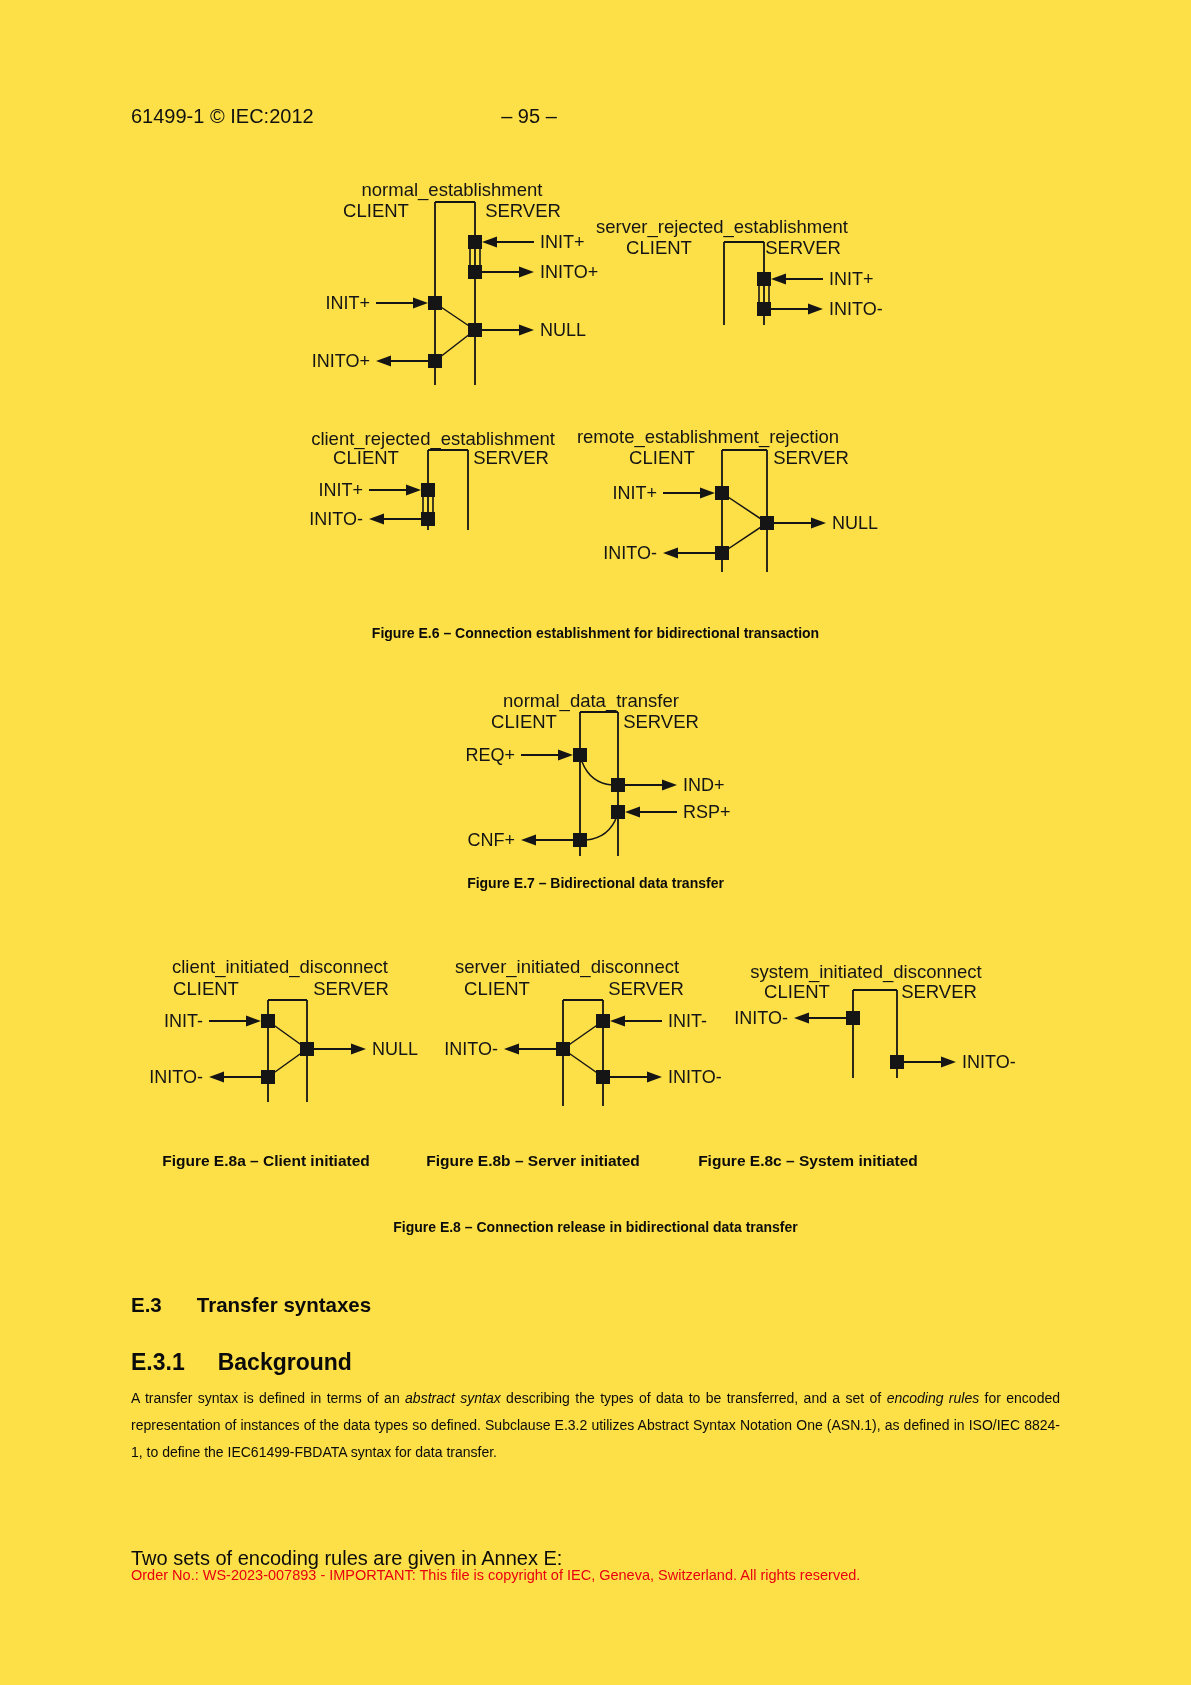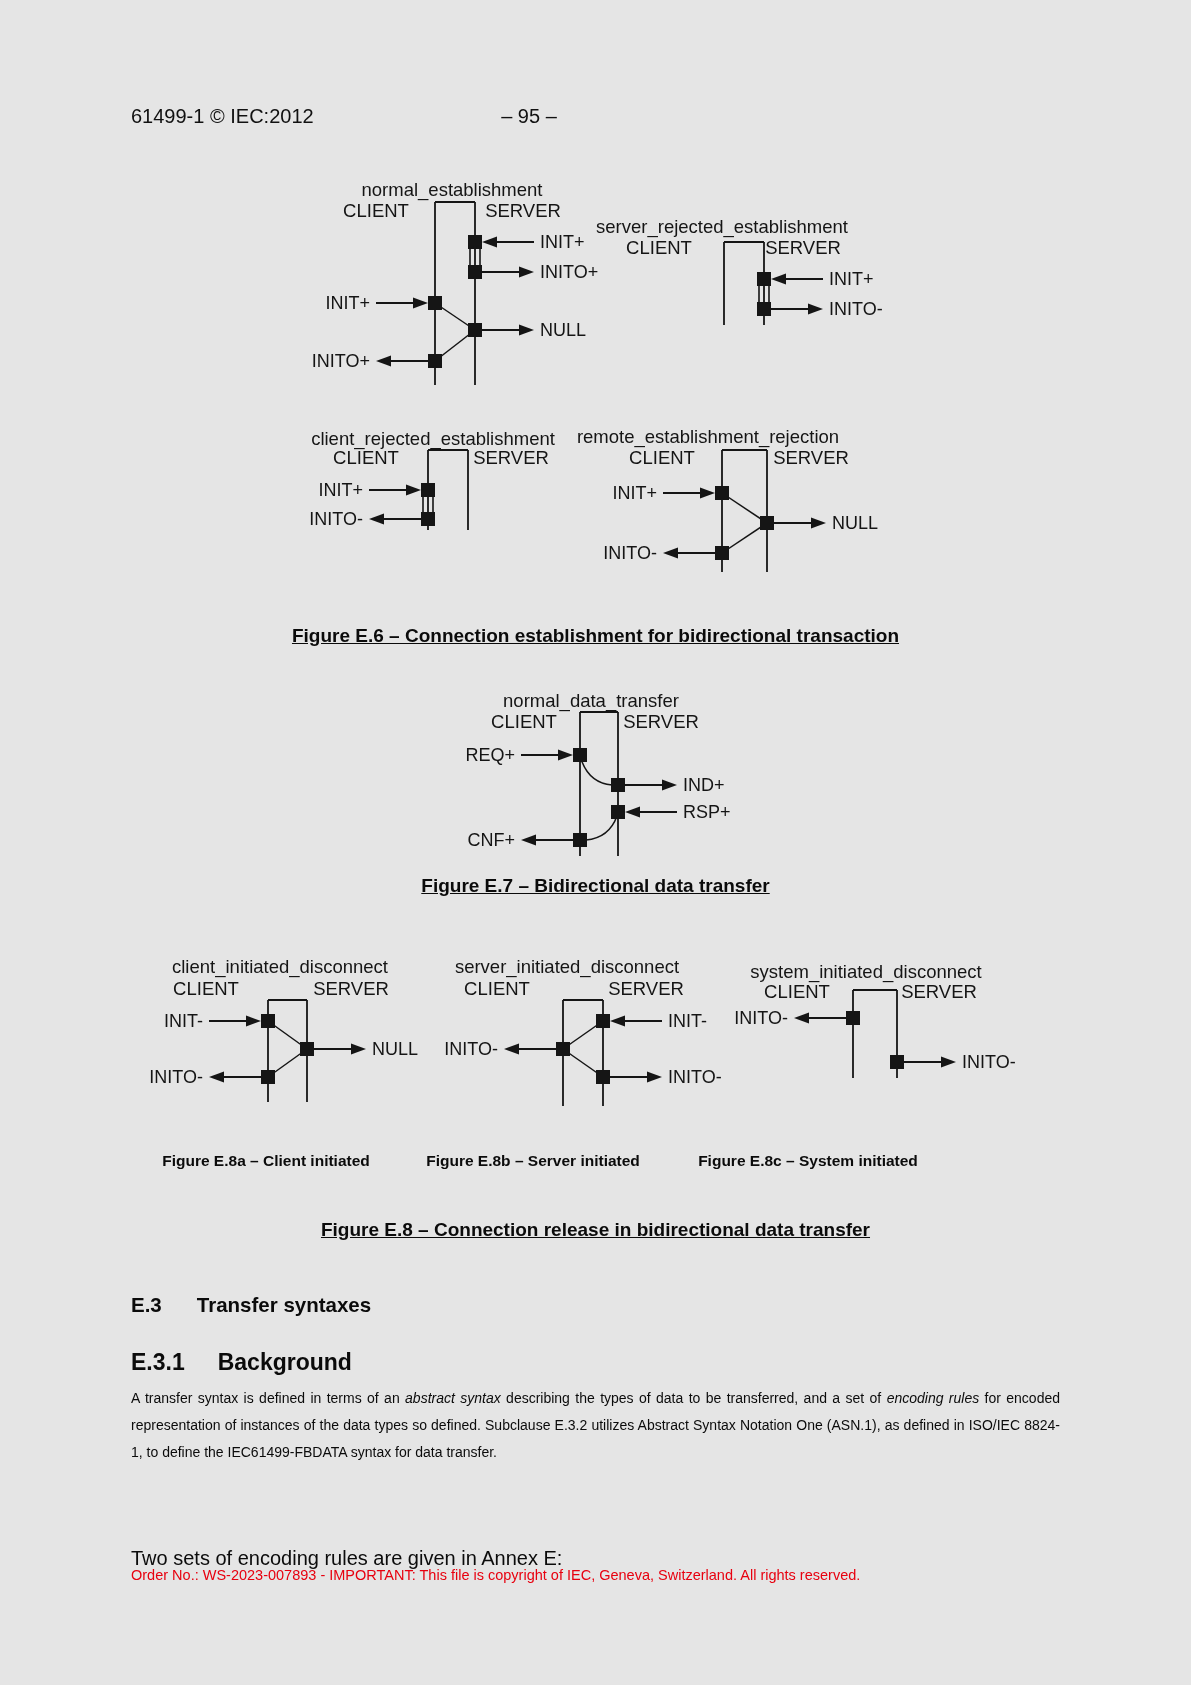--- a/index.html
+++ b/index.html
@@ -1,22 +1,22 @@
 <!DOCTYPE html>
 <html><head>
 <meta charset="utf-8">
 <style>
   html,body{margin:0;padding:0;background:#ffffff;}
   #page{
-    position:relative;width:1191px;height:1685px;margin:0 auto;background:#e5e5e5;
+    position:relative;width:1191px;height:1685px;margin:0 auto;background:#fde047;
     font-family:"Liberation Sans","DejaVu Sans",sans-serif;color:#000;overflow:hidden;
   }
   .abs{position:absolute;}
   .hdr{font-size:20px;color:#111;}
-  .cap{font-weight:bold;font-size:19px;text-align:center;color:#0b0b0b;text-decoration:underline;}
+  .cap{font-weight:bold;font-size:14px;text-align:center;color:#0b0b0b;}
   .subcap{font-weight:bold;font-size:15.5px;text-align:center;color:#0b0b0b;}
   .h2{font-weight:bold;font-size:20.5px;color:#0b0b0b;}
   .h3{font-weight:bold;font-size:23px;color:#0b0b0b;}
   .h2 .gap{margin-left:35px;}
   .h3 .gap{margin-left:33px;}
   .body-text{font-size:14px;line-height:27px;text-align:justify;color:#0b0b0b;}
   .single-line{font-size:20px;color:#0b0b0b;margin-top:34px;}
   .it{font-style:italic;}
   #license{font-size:14.5px;line-height:20px;}
   #diagrams-svg{position:absolute;left:0;top:0;width:1191px;height:1685px;}

